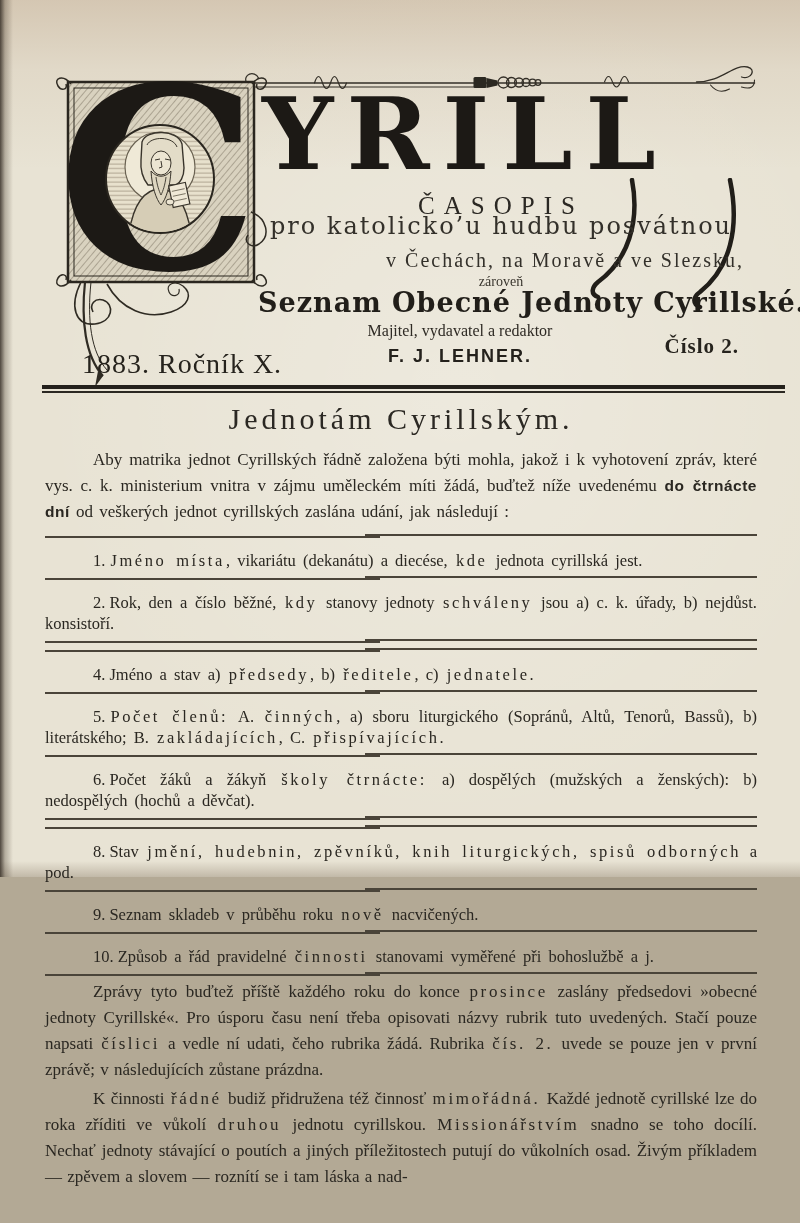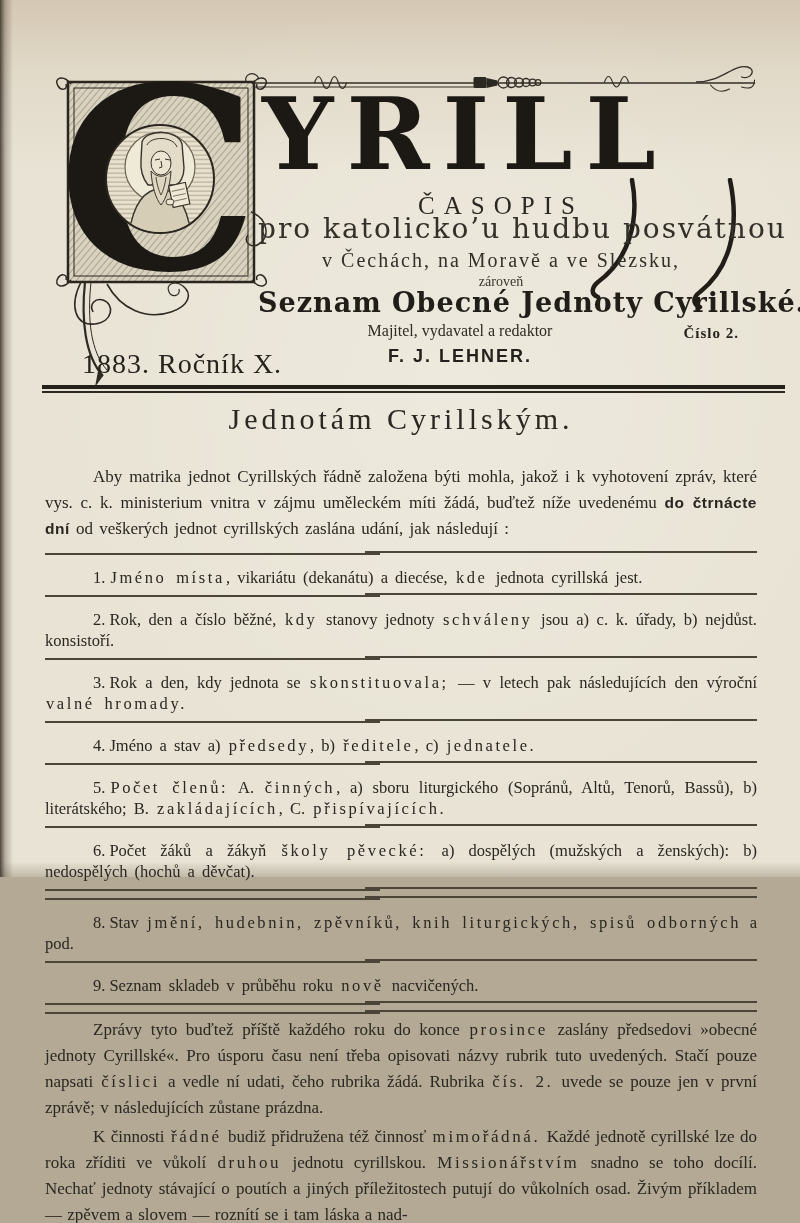--- a/index.html
+++ b/index.html
@@ -21,35 +21,35 @@
   .orn-top{position:absolute;left:244px;top:56px;width:516px;height:46px;}
   .initial{position:absolute;left:55px;top:72px;width:215px;height:318px;}
   .title-rest{
     position:absolute;left:262px;top:84px;width:480px;
     font-family:"DejaVu Serif",serif;font-weight:bold;
     font-size:100px;line-height:100px;letter-spacing:13px;color:#1c1915;white-space:nowrap;
   }
   .swash{position:absolute;left:590px;top:178px;width:160px;height:135px;}
   .mh-col{position:absolute;left:258px;top:0;width:486px;text-align:center;}
   .casopis{position:absolute;left:0;right:0;top:192px;font-size:25px;letter-spacing:9px;color:#2b2823;}
-  .tagline{position:absolute;left:0;right:0;top:212px;font-family:"DejaVu Serif",serif;font-size:28px;letter-spacing:2px;color:#33302a;white-space:nowrap;}
-  .region{position:absolute;left:0;right:0;top:249px;font-size:20px;letter-spacing:2px;color:#33302a;}
+  .tagline{position:absolute;left:0;right:0;top:212px;font-family:"DejaVu Serif",serif;font-size:24px;letter-spacing:2px;color:#33302a;white-space:nowrap;}
+  .region{position:absolute;left:0;right:0;top:249px;font-size:20px;letter-spacing:2px;color:#33302a;text-align:right;}
   .zaroven{position:absolute;left:0;right:0;top:274px;font-size:14px;color:#3a362e;}
   .organ{position:absolute;left:0;right:0;top:287px;font-family:"DejaVu Serif",serif;font-weight:bold;font-size:27px;letter-spacing:1px;color:#211e19;white-space:nowrap;}
   .pub{position:absolute;left:200px;top:0;width:520px;text-align:center;}
   .pub-label{position:absolute;left:0;right:0;top:322px;font-size:16px;color:#2e2a24;}
   .pub-name{position:absolute;left:0;right:0;top:346px;font-family:"Liberation Sans",sans-serif;font-weight:bold;font-size:18px;letter-spacing:2px;color:#24211c;}
   .yearvol{position:absolute;left:82px;top:348px;font-weight:normal;font-size:28px;letter-spacing:1px;color:#26231d;}
-  .issue{position:absolute;right:86px;top:325px;font-weight:bold;font-size:15px;letter-spacing:1px;color:#26231d;}
+  .issue{position:absolute;right:86px;top:334px;font-weight:bold;font-size:21px;letter-spacing:1px;color:#26231d;}
   .header-rule{position:absolute;left:42px;right:40px;top:385px;height:10px;}
   .header-rule::before{content:"";display:block;height:4px;background:#24211c;}
   .header-rule::after{content:"";display:block;height:2px;background:#2b2822;margin-top:2px;}
   
   .body{position:absolute;left:45px;top:402px;width:712px;}
-  h1{margin:0 0 28px 0;font-weight:normal;font-size:30px;letter-spacing:4px;text-align:center;color:#2b2823;}
+  h1{margin:0 0 11px 0;font-weight:normal;font-size:30px;letter-spacing:4px;text-align:center;color:#2b2823;}
   .intro{margin:0 0 8px 0;text-indent:48px;font-size:17px;line-height:26px;text-align:justify;word-spacing:2px;}
   .item{margin:12px 0 3px 0;text-indent:48px;font-size:16.5px;line-height:21px;text-align:justify;word-spacing:3px;}
   .para{margin:0 0 3px 0;text-indent:48px;font-size:17px;line-height:26px;text-align:justify;word-spacing:1px;}
   .sp{letter-spacing:2.6px;padding:0 1px;}
   .b{font-weight:bold;font-family:"Liberation Sans",sans-serif;font-size:15.5px;letter-spacing:.5px;}
   .num{padding-right:4px;}
   .rule{position:relative;height:5px;margin:4px 0 3px 0;}
   .rule i{position:absolute;display:block;height:1.5px;background:#46413778;background:#4a4439;}
   .rule .ra{left:0;width:47%;top:3px;}
   .rule .rb{left:45%;right:0;top:1px;}
@@ -176,54 +176,54 @@
         <p class="item"><span class="num">1.</span><span class="sp">Jméno místa</span><span>, vikariátu (dekanátu) a diecése, </span><span class="sp">kde</span><span> jednota cyrillská jest.</span></p>
         <div class="rule">
           <i class="ra"></i>
           <i class="rb"></i>
         </div>
         <p class="item"><span class="num">2.</span><span>Rok, den a číslo běžné, </span><span class="sp">kdy</span><span> stanovy jednoty </span><span class="sp">schváleny</span><span> jsou a) c. k. úřady, b) nejdůst. konsistoří.</span></p>
         <div class="rule">
           <i class="ra"></i>
           <i class="rb"></i>
         </div>
-        <p class="item"><span class="num">3.</span><span>Rok a den, kdy jednota se </span><span class="sp">skonstituovala;</span><span> — v letech pak následujících den výroční </span><span class="sp">valné hromady.</span></p>
         <div class="rule">
           <i class="ra"></i>
           <i class="rb"></i>
         </div>
         <p class="item"><span class="num">4.</span><span>Jméno a stav a) </span><span class="sp">předsedy</span><span>, b) </span><span class="sp">ředitele</span><span>, c) </span><span class="sp">jednatele.</span></p>
         <div class="rule">
           <i class="ra"></i>
           <i class="rb"></i>
         </div>
         <p class="item"><span class="num">5.</span><span class="sp">Počet členů:</span><span> A. </span><span class="sp">činných</span><span>, a) sboru liturgického (Sopránů, Altů, Tenorů, Bassů), b) literátského; B. </span><span class="sp">zakládajících</span><span>, C. </span><span class="sp">přispívajících.</span></p>
         <div class="rule">
           <i class="ra"></i>
           <i class="rb"></i>
         </div>
-        <p class="item"><span class="num">6.</span><span>Počet žáků a žákyň </span><span class="sp">školy pěvecké:</span><span> a) dospělých (mužských a ženských): b) nedospělých (hochů a děvčat).</span></p>
+        <p class="item"><span class="num">6.</span><span>Počet žáků a žákyň </span><span class="sp">školy čtrnácte:</span><span> a) dospělých (mužských a ženských): b) nedospělých (hochů a děvčat).</span></p>
         <div class="rule">
           <i class="ra"></i>
           <i class="rb"></i>
         </div>
         <div class="rule">
           <i class="ra"></i>
           <i class="rb"></i>
         </div>
         <p class="item"><span class="num">8.</span><span>Stav </span><span class="sp">jmění, hudebnin, zpěvníků, knih liturgických, spisů odborných</span><span> a pod.</span></p>
         <div class="rule">
           <i class="ra"></i>
           <i class="rb"></i>
         </div>
         <p class="item"><span class="num">9.</span><span>Seznam skladeb v průběhu roku </span><span class="sp">nově</span><span> nacvičených.</span></p>
         <div class="rule">
           <i class="ra"></i>
           <i class="rb"></i>
         </div>
+        <p class="item"><span class="num">10.</span><span>Způsob a řád pravidelné </span><span class="sp">činnosti</span><span> stanovami vyměřené při bohoslužbě a j.</span></p>
         <div class="rule">
           <i class="ra"></i>
           <i class="rb"></i>
         </div>
       </div>
     <div>
         <p class="para"><span>Zprávy tyto buďtež příště každého roku do konce </span><span class="sp">prosince</span><span> zaslány předsedovi »obecné jednoty Cyrillské«. Pro úsporu času není třeba opisovati názvy rubrik tuto uvedených. Stačí pouze napsati </span><span class="sp">číslici</span><span> a vedle ní udati, čeho rubrika žádá. Rubrika </span><span class="sp">čís. 2.</span><span> uvede se pouze jen v první zprávě; v následujících zůstane prázdna.</span></p>
         <p class="para"><span>K činnosti </span><span class="sp">řádné</span><span> budiž přidružena též činnosť </span><span class="sp">mimořádná.</span><span> Každé jednotě cyrillské lze do roka zříditi ve vůkolí </span><span class="sp">druhou</span><span> jednotu cyrillskou. </span><span class="sp">Missionářstvím</span><span> snadno se toho docílí. Nechať jednoty stávající o poutích a jiných příležitostech putují do vůkolních osad. Živým příkladem — zpěvem a slovem — roznítí se i tam láska a nad-</span></p>
       </div>
   </div>

